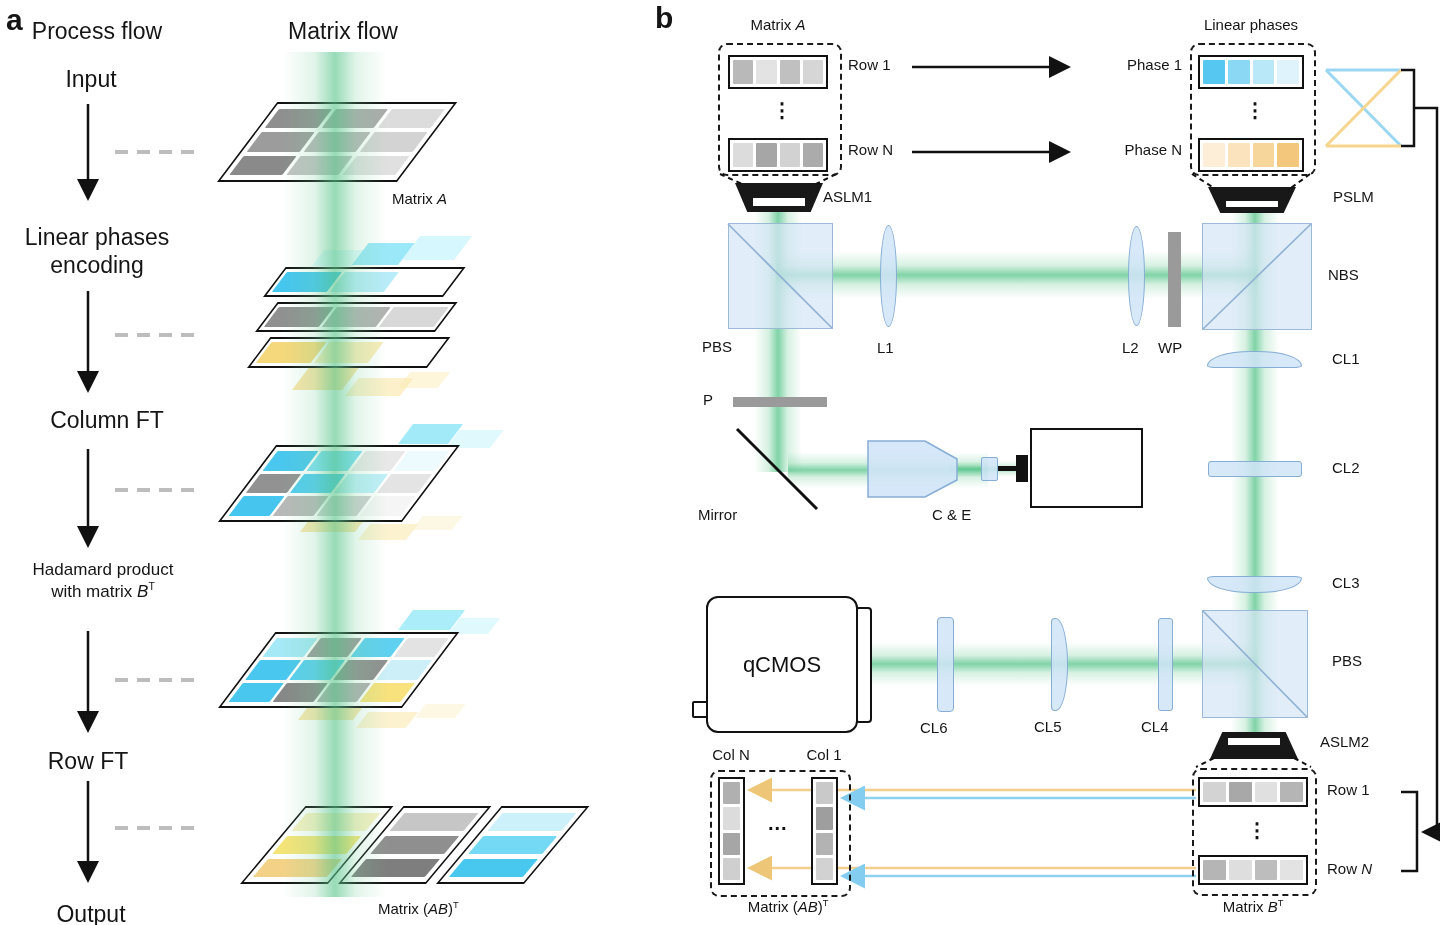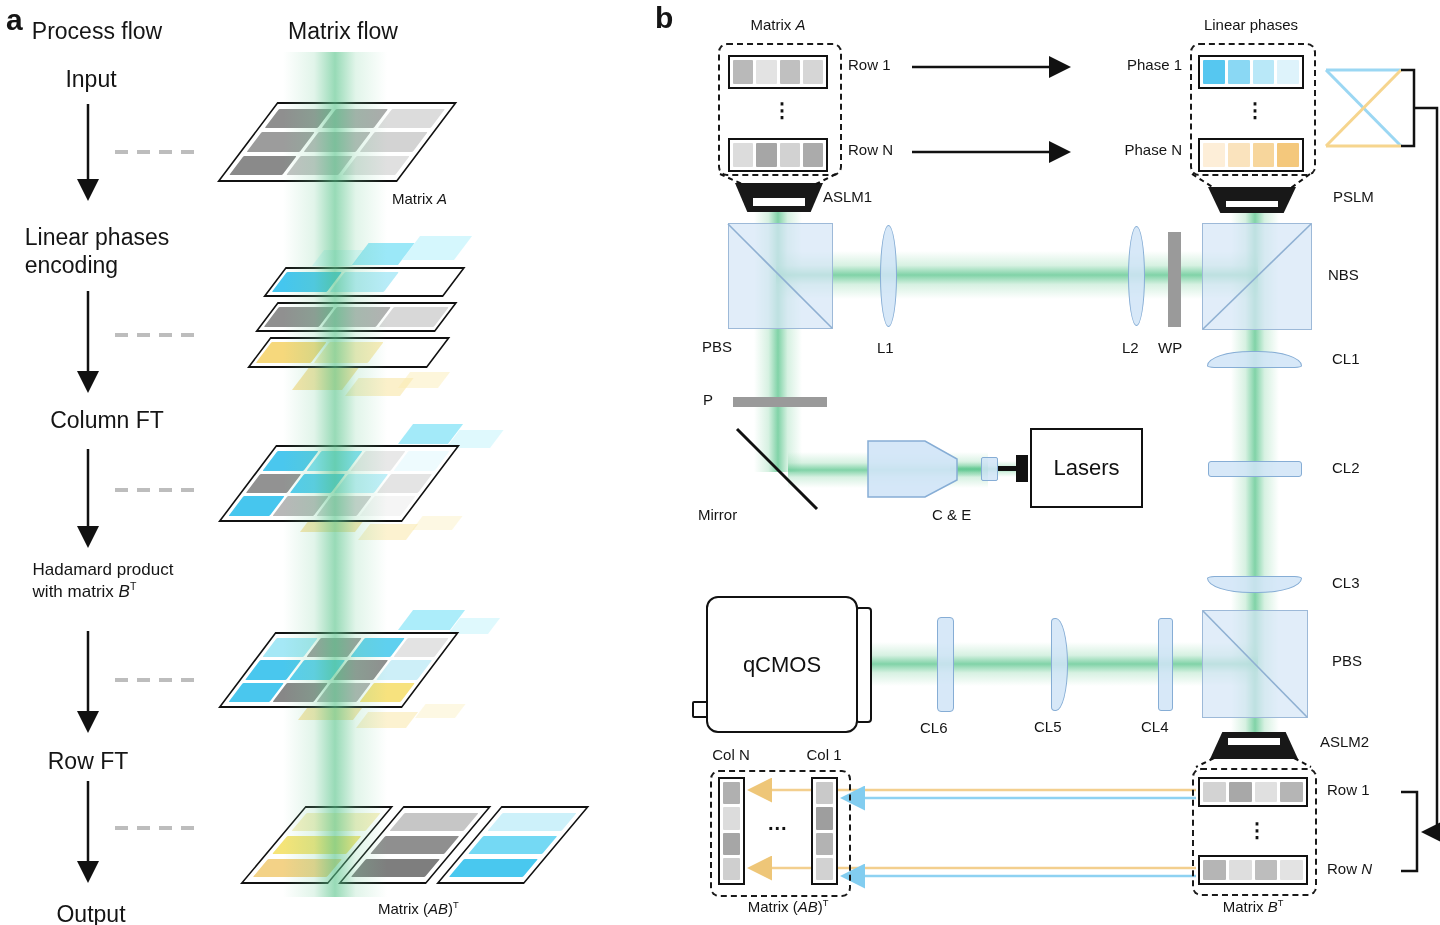--- a/index.html
+++ b/index.html
@@ -1,20 +1,20 @@
 <!DOCTYPE html>
 <html><head>
 <meta charset="utf-8">
 <style>
   html,body{margin:0;padding:0;background:#fff;}
   #stage{position:relative;width:1440px;height:925px;background:#fff;overflow:hidden;
          font-family:"Liberation Sans",sans-serif;color:#111;}
   .abs{position:absolute;}
   .lbl{position:absolute;font-size:15px;line-height:1.2;color:#151515;white-space:nowrap;z-index:6;}
-  .ctr{transform:translateX(-50%);text-align:left;}
+  .ctr{transform:translateX(-50%);text-align:center;}
   .big{font-size:30px;font-weight:bold;}
   .it{font-style:italic;}
   sup{font-size:0.62em;}
   
   .vbeam{position:absolute;z-index:1;background:linear-gradient(to right,rgba(110,205,150,0) 0%,rgba(110,205,150,0.28) 30%,rgba(86,196,138,0.75) 50%,rgba(110,205,150,0.28) 70%,rgba(110,205,150,0) 100%);}
   .hbeam{position:absolute;z-index:1;background:linear-gradient(to bottom,rgba(110,205,150,0) 0%,rgba(110,205,150,0.28) 30%,rgba(86,196,138,0.75) 50%,rgba(110,205,150,0.28) 70%,rgba(110,205,150,0) 100%);}
   .abeam{position:absolute;z-index:4;background:linear-gradient(to right,rgba(120,208,158,0) 0%,rgba(120,208,158,0.22) 30%,rgba(88,196,138,0.62) 50%,rgba(120,208,158,0.22) 70%,rgba(120,208,158,0) 100%);pointer-events:none;}
   
   .para{position:absolute;transform:skewX(-37deg);transform-origin:0 100%;background:#fff;
         border:2.5px solid #111;box-sizing:border-box;display:grid;gap:4px;padding:5px;z-index:3;}
@@ -237,21 +237,20 @@
 
   <div class="graybar" style="left:733px;top:397px;width:94px;height:10px;"></div>
   <div class="lbl" style="left:703px;top:391px;">P</div>
   <div class="lbl" style="left:698px;top:506px;">Mirror</div>
   <div class="lbl" style="left:932px;top:506px;">C &amp; E</div>
 
   <div class="lens" style="left:981px;top:457px;width:17px;height:24px;border-radius:2px;"></div>
   <div class="abs" style="left:998px;top:466px;width:20px;height:5px;background:#111;z-index:3;"></div>
   <div class="abs" style="left:1016px;top:455px;width:12px;height:27px;background:#111;z-index:3;"></div>
   <div class="whitebox" style="left:1030px;top:428px;width:113px;height:80px;"></div>
-  <div class="boxlbl" style="left:1030px;top:428px;width:113px;height:80px;">Lasers</div>
 
   <div class="whitebox" style="left:855px;top:607px;width:17px;height:116px;border-radius:4px;"></div>
   <div class="whitebox" style="left:706px;top:596px;width:152px;height:137px;border-radius:12px;z-index:3;"></div>
   <div class="whitebox" style="left:692px;top:701px;width:16px;height:17px;border-radius:2px;"></div>
   <div class="boxlbl" style="left:706px;top:596px;width:152px;height:137px;">qCMOS</div>
 
   <div class="slm" style="left:1210px;top:732px;width:88px;height:27px;clip-path:polygon(14% 0,86% 0,100% 100%,0 100%);">
       <div class="slm-screen" style="top:12%;"></div>
     </div>
   <div class="lbl" style="left:1320px;top:733px;">ASLM2</div>

